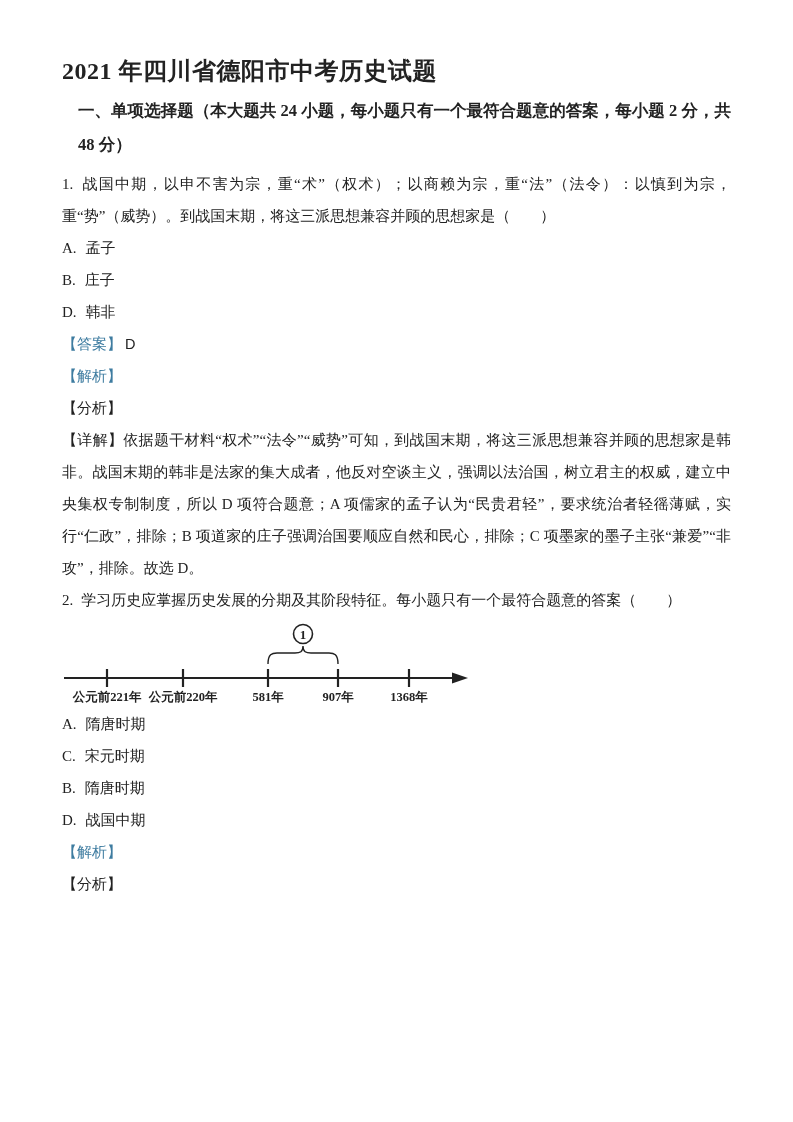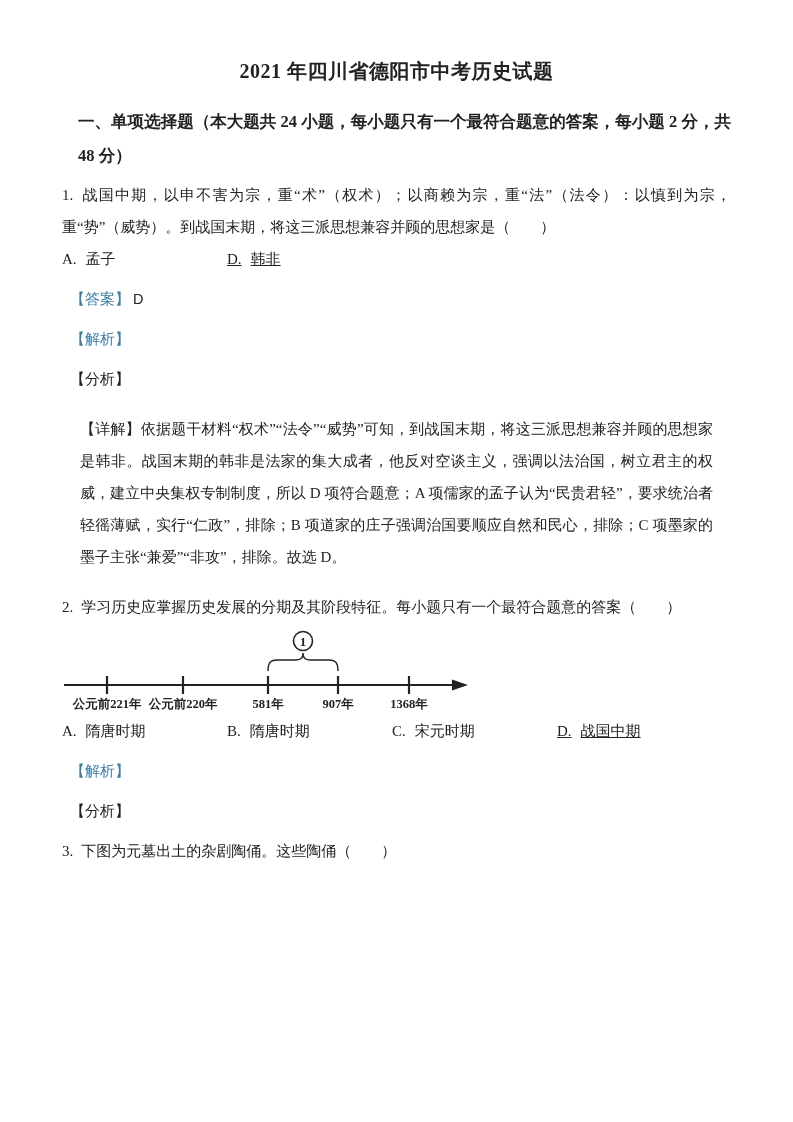--- a/index.html
+++ b/index.html
@@ -10,25 +10,24 @@
     color: #222222;
     position: relative;
     overflow: hidden;
   }
   .page {
     padding: 52px 62px 0 62px;
     box-sizing: border-box;
     width: 793px;
   }
   .doc-title {
-    text-align: center;
-    font-size: 20px;
+    font-size: 24px;
     font-weight: bold;
     line-height: 38px;
-    margin: 0 0 15px 0;
+    margin: 0 0 4px 0;
     letter-spacing: 0.5px;
   }
   .section-heading {
     font-size: 16.5px;
     font-weight: bold;
     line-height: 34px;
     text-align: justify;
     margin: 0 0 6px 16px;
   }
   .para {
@@ -36,36 +35,37 @@
     line-height: 32px;
     text-align: justify;
     margin: 0;
   }
   .q-num { margin-right: 8px; }
   .options-row {
     display: flex;
     font-size: 15px;
     line-height: 32px;
     margin: 0;
+    flex-direction: column;
   }
   .options-row .opt { width: 165px; }
-  .options-row .opt:last-child { width: auto; text-decoration: underline; }
+  .options-row .opt:last-child { width: auto; }
   .opt-key { margin-right: 9px; }
   .label-line {
     font-size: 15px;
     line-height: 32px;
-    margin: 8px;
+    margin: 0;
   }
   .blue { color: #3e7ca0; }
   .answer-value { margin-left: 3px; font-family: "Liberation Sans", sans-serif; font-size: 14.5px; }
   .detail-para {
     font-size: 15px;
     line-height: 32px;
     text-align: justify;
-    margin: 18px;
+    margin: 0;
   }
   .timeline-fig {
     margin: 6px 0 2px 0;
     width: 430px;
     height: 84px;
   }
   .timeline-fig svg { display: block; }
   .tick-label {
     font-size: 12.5px;
     font-weight: bold;
@@ -79,20 +79,21 @@
 
   <h1 class="doc-title">2021 年四川省德阳市中考历史试题</h1>
 
   <div class="section-heading">一、单项选择题（本大题共 24 小题，每小题只有一个最符合题意的答案，每小题 2 分，共 48 分）</div>
 
   <div>
     <p class="para"><span class="q-num">1.</span><span>战国中期，以申不害为宗，重“术”（权术）；以商赖为宗，重“法”（法令）：以慎到为宗，重“势”（威势）。到战国末期，将这三派思想兼容并顾的思想家是（　　）</span></p>
 
     <div class="options-row">
       <span class="opt"><span class="opt-key">A.</span><span>孟子</span></span>
+      <span class="opt"><span class="opt-key">B.</span><span>庄子</span></span>
       <span class="opt"><span class="opt-key">D.</span><span>韩非</span></span>
     </div>
 
     <p class="label-line"><span class="blue">【答案】</span><span class="answer-value">D</span></p>
     <p class="label-line blue">【解析】</p>
     <p class="label-line">【分析】</p>
     <p class="detail-para"><span>【详解】</span><span>依据题干材料“权术”“法令”“威势”可知，到战国末期，将这三派思想兼容并顾的思想家是韩非。战国末期的韩非是法家的集大成者，他反对空谈主义，强调以法治国，树立君主的权威，建立中央集权专制制度，所以 D 项符合题意；A 项儒家的孟子认为“民贵君轻”，要求统治者轻徭薄赋，实行“仁政”，排除；B 项道家的庄子强调治国要顺应自然和民心，排除；C 项墨家的墨子主张“兼爱”“非攻”，排除。故选 D。</span></p>
   </div>
 
   <div>
@@ -120,26 +121,23 @@
         <text class="tick-label" x="45" y="79" text-anchor="middle" fill="#222222">公元前221年</text>
         <text class="tick-label" x="121" y="79" text-anchor="middle" fill="#222222">公元前220年</text>
         <text class="tick-label" x="206" y="79" text-anchor="middle" fill="#222222">581年</text>
         <text class="tick-label" x="276" y="79" text-anchor="middle" fill="#222222">907年</text>
         <text class="tick-label" x="347" y="79" text-anchor="middle" fill="#222222">1368年</text>
       </svg>
     </div>
 
     <div class="options-row">
       <span class="opt"><span class="opt-key">A.</span><span>隋唐时期</span></span>
+      <span class="opt"><span class="opt-key">C.</span><span>宋元时期</span></span>
       <span class="opt"><span class="opt-key">B.</span><span>隋唐时期</span></span>
-      <span class="opt"><span class="opt-key">C.</span><span>宋元时期</span></span>
       <span class="opt"><span class="opt-key">D.</span><span>战国中期</span></span>
     </div>
 
     <p class="label-line blue">【解析】</p>
     <p class="label-line">【分析】</p>
   </div>
 
-  <div>
-    <p class="para"><span class="q-num">3.</span><span>下图为元墓出土的杂剧陶俑。这些陶俑（　　）</span></p>
-  </div>
 
 </div>
 
 </body></html>

